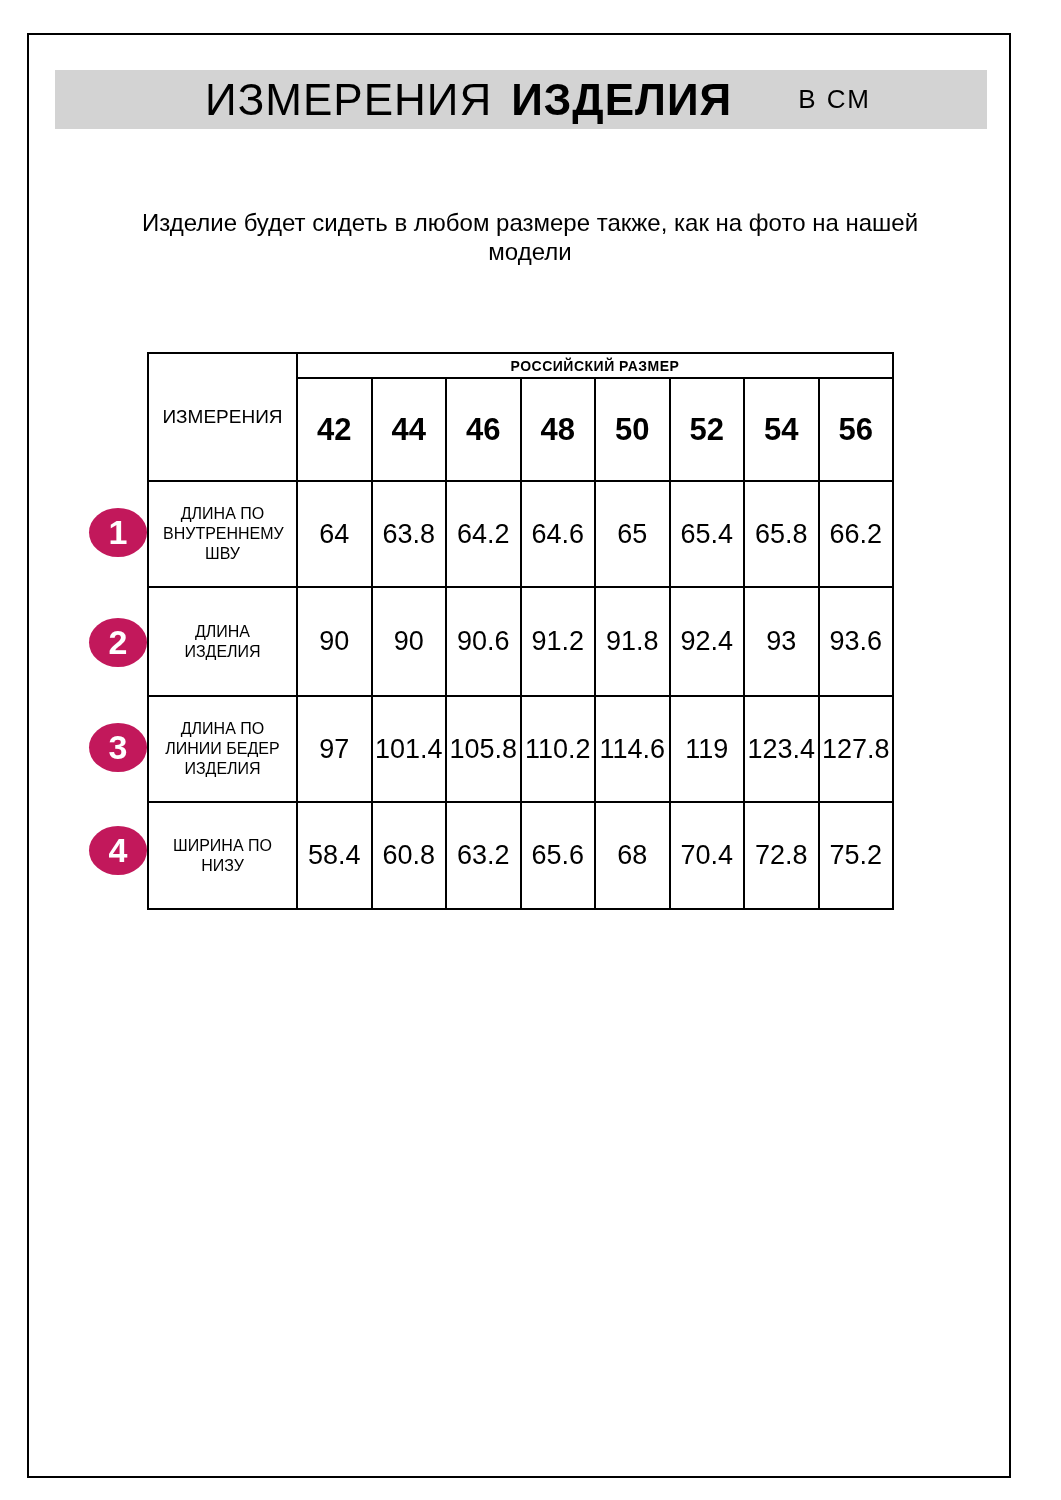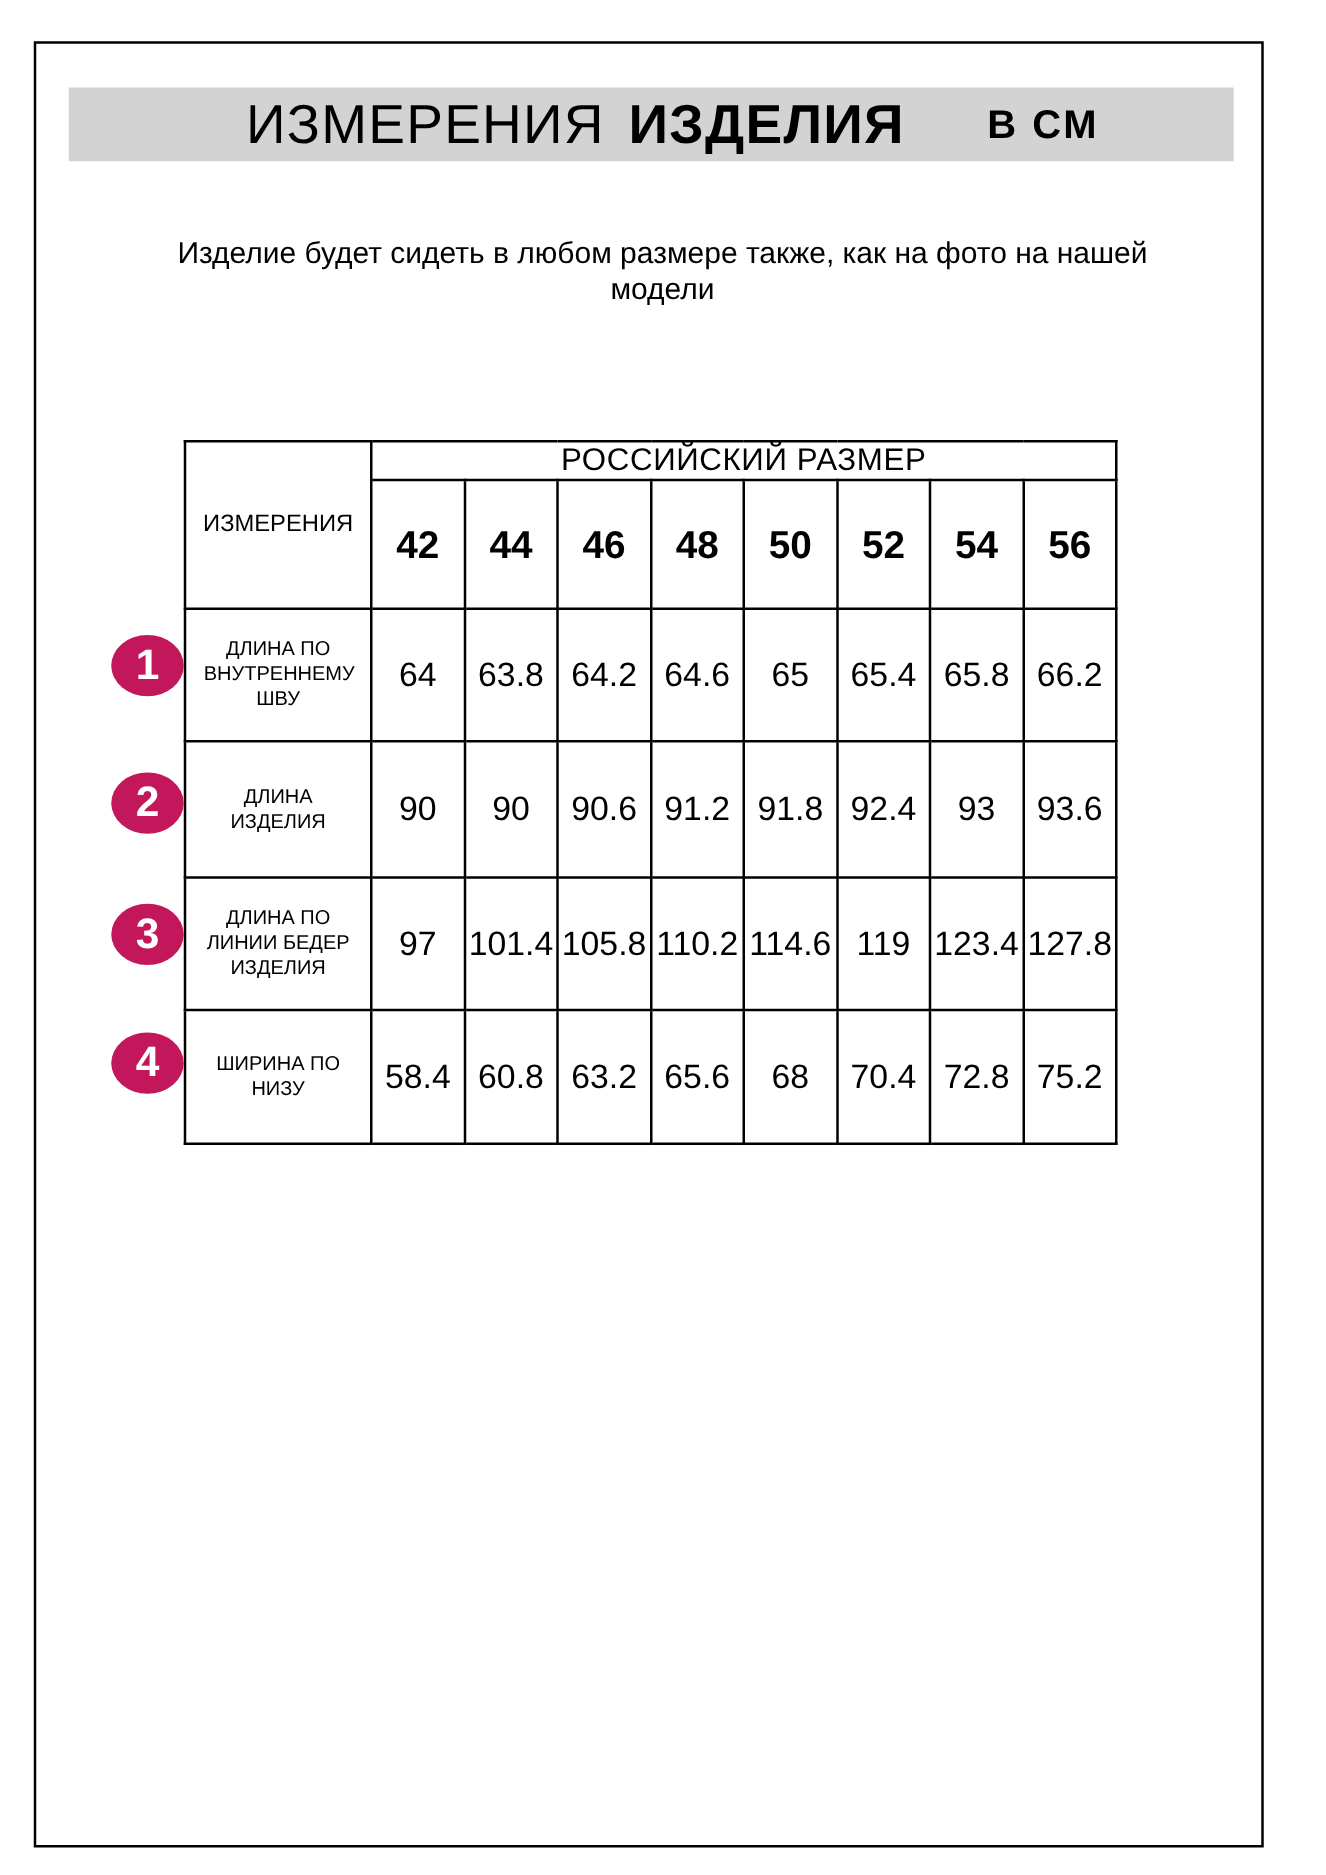--- a/index.html
+++ b/index.html
@@ -19,40 +19,40 @@
   }
   .banner{
     position:absolute;left:55px;top:70px;width:932px;height:59px;
     background:var(--banner-bg);
     display:flex;align-items:center;justify-content:center;
     padding-left:34px;
     white-space:nowrap;
   }
   .banner .t-reg{font-size:44px;font-weight:400;letter-spacing:1px;}
   .banner .t-bold{font-size:44px;font-weight:700;margin-left:19px;letter-spacing:1px;}
-  .banner .t-units{font-size:32px;font-weight:700;margin-left:66px;letter-spacing:2px;}
+  .banner .t-units{font-size:26px;font-weight:400;margin-left:66px;letter-spacing:2px;}
   .code{
     position:absolute;left:28px;top:149px;width:984px;
     text-align:center;font-size:30px;font-weight:400;
   }
   .subtitle{
-    position:absolute;left:130px;top:188px;width:800px;
+    position:absolute;left:130px;top:208px;width:800px;
     text-align:center;font-size:24px;line-height:29px;font-weight:400;
   }
   table.size-table{
     position:absolute;left:147px;top:352px;width:747px;
     border-collapse:collapse;table-layout:fixed;
   }
   table.size-table td{
     border:2px solid var(--line);
     text-align:center;vertical-align:middle;
     background:#fff;
   }
   tr.group-row{height:25px;}
-  td.group-header{font-size:25px;font-weight:400;letter-spacing:0.5px;}
+  td.group-header{font-size:14px;font-weight:700;letter-spacing:0.5px;}
   tr.sizes-row{height:103px;}
   td.size-cell{font-size:31px;font-weight:700;}
   td.corner-cell{font-size:19px;font-weight:400;}
   tr.row-0{height:106px;}
   tr.row-1{height:109px;}
   tr.row-2{height:106px;}
   tr.row-3{height:107px;}
   td.label-cell{font-size:16px;line-height:20px;padding:0 14px;font-weight:400;}
   td.value-cell{font-size:27px;font-weight:400;}
   .marker{

